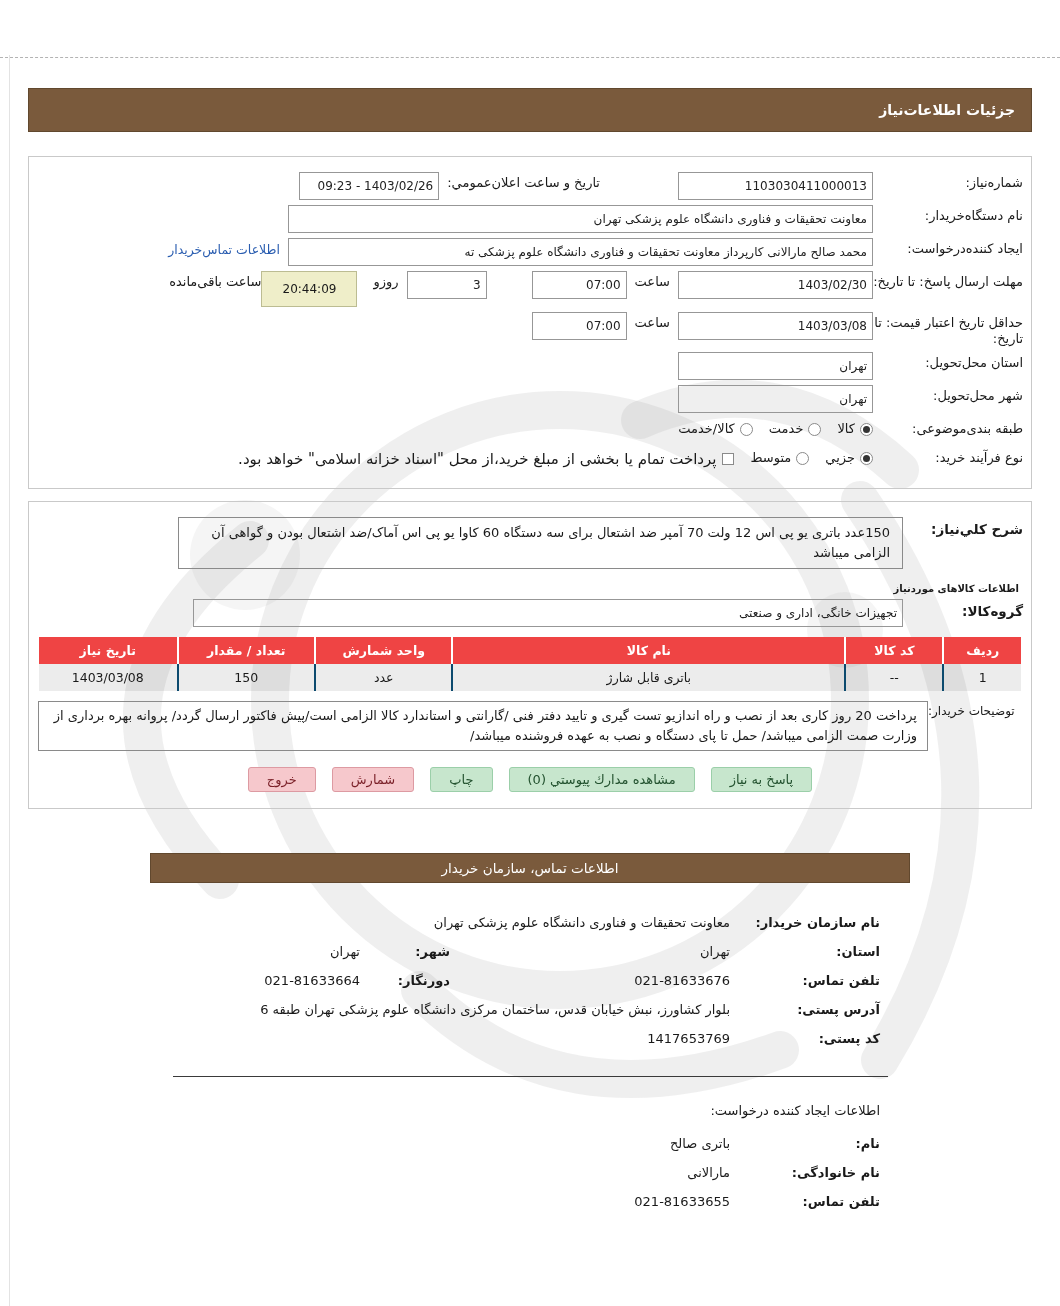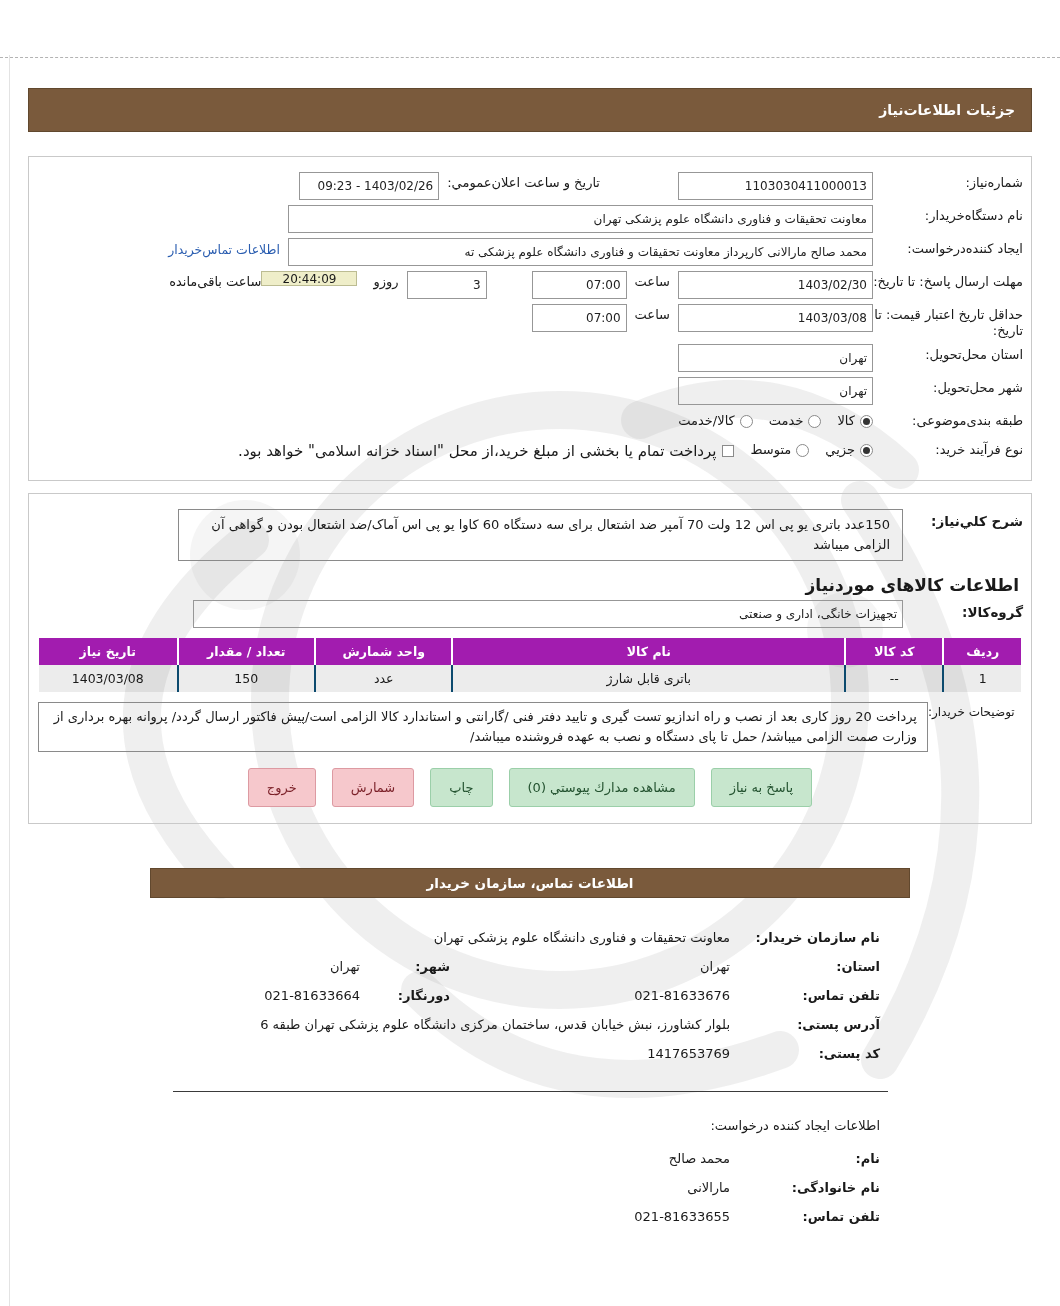--- a/index.html
+++ b/index.html
@@ -35,50 +35,50 @@
     border:1px solid #979797; background:transparent; height:28px;
     font-size:12px; font-family:inherit; padding:0 5px; color:#222;
   }
   .inp.ltr { direction:ltr; text-align:right; }
   .w195{width:195px} .w140{width:140px} .w585{width:585px} .w95{width:95px} .w80{width:80px} .w710{width:710px}
   .spacer70{width:70px; flex:0 0 70px;} .spacer45{width:45px; flex:0 0 45px;}
 
   .link { color:#2a5db0; font-size:12.5px; padding-top:4px; margin-right:8px; cursor:pointer; white-space:nowrap; }
 
   .countdown {
-    width:96px; height:15px; background:#efeec9; border:1px solid #bcbc92;
+    width:96px; height:36px; background:#efeec9; border:1px solid #bcbc92;
     font-size:12px; display:flex; align-items:center; justify-content:center;
     direction:ltr; margin-right:8px;
   }
 
   .radio { width:13px; height:13px; border:1px solid #8a8a8a; border-radius:50%;
     display:inline-block; background:#fff; position:relative; flex:0 0 auto; margin-top:5px; }
   .radio.checked::after { content:""; position:absolute; left:2px; top:2px; right:2px; bottom:2px; background:#333; border-radius:50%; }
   .checkbox { width:12px; height:12px; border:1px solid #8a8a8a; display:inline-block; background:#fff; flex:0 0 auto; margin-top:6px; }
   .opt { font-size:13px; padding:3px 5px 0 16px; white-space:nowrap; }
   .chk-label { font-size:15px; padding:3px 6px 0 0; }
 
   .descbox { width:725px; border:1px solid #8a8a8a; font-size:13px; line-height:20px; padding:5px 12px; }
-  .items-header { font-weight:bold; font-size:17px; margin:14px 4px 2px; text-align:right; }
+  .items-header { font-weight:bold; font-size:10px; margin:14px 4px 2px; text-align:right; }
   .notesbox { width:890px; border:1px solid #8a8a8a; font-size:13px; line-height:20px; padding:4px 10px; }
 
   table.items { width:calc(100% - 4px); margin:10px 2px 2px; border-collapse:separate; border-spacing:0; font-size:12.5px; }
-  table.items th { background:#a21caf; color:#fff; font-weight:bold; height:27px; border-left:2px solid #fff; text-align:center; padding:0 4px; }
+  table.items th { background:#ef4444; color:#fff; font-weight:bold; height:27px; border-left:2px solid #fff; text-align:center; padding:0 4px; }
   table.items th:last-child { border-left:none; }
   table.items td { background:rgba(0,0,0,0.075); height:27px; text-align:center; border-left:2px solid #0c4a6e; padding:0 4px; }
   table.items td:last-child { border-left:none; }
 
   .btnrow { display:flex; justify-content:center; gap:16px; margin:16px 0 4px; }
-  .btn { font-family:inherit; font-size:13px; height:39px; padding:0 18px; border-radius:3px; cursor:pointer; }
+  .btn { font-family:inherit; font-size:13px; height:25px; padding:0 18px; border-radius:3px; cursor:pointer; }
   .btn.green { background:#c7e6cd; border:1px solid #9bcfa9; color:#23522f; }
   .btn.pink  { background:#f6c8cc; border:1px solid #dd9aa2; color:#7a1f27; }
 
   .cbar {
     width:760px; margin:44px auto 0; height:30px; background:#7a5a3c; border:1px solid #61482e;
-    color:#fff; font-weight:bold; font-size:13.5px;
+    color:#fff; font-weight:normal; font-size:13.5px;
     display:flex; align-items:center; justify-content:center;
   }
   .contact-block { width:760px; margin:32px auto 0; padding:0 30px; font-size:13px; }
   .crow { display:grid; grid-template-columns:150px 280px 90px 1fr; margin:14px 0; align-items:start; }
   .crow .clabel { font-weight:bold; }
   .crow.single .cvalue { grid-column:2 / -1; }
   .cvalue.ltr { direction:ltr; text-align:right; }
 
   .divider { width:715px; margin:30px auto 26px; border-top:1px solid #3a3a3a; }
   .creator-title { width:760px; margin:0 auto 6px; padding:0 30px; font-weight:normal; font-size:13px; text-align:right; }
@@ -279,21 +279,21 @@
   </div>
 
   <div class="divider"></div>
 
   <div class="creator-title">اطلاعات ایجاد کننده درخواست:</div>
 
   <div class="contact-block" style="margin-top:18px;">
 
     <div class="crow single">
       <div class="clabel">نام:</div>
-      <div class="cvalue">محمد صالح</div>
+      <div class="cvalue">باتری صالح</div>
     </div>
 
     <div class="crow single">
       <div class="clabel">نام خانوادگی:</div>
       <div class="cvalue">مارالانی</div>
     </div>
 
     <div class="crow single">
       <div class="clabel">تلفن تماس:</div>
       <div class="cvalue ltr">021-81633655</div>

